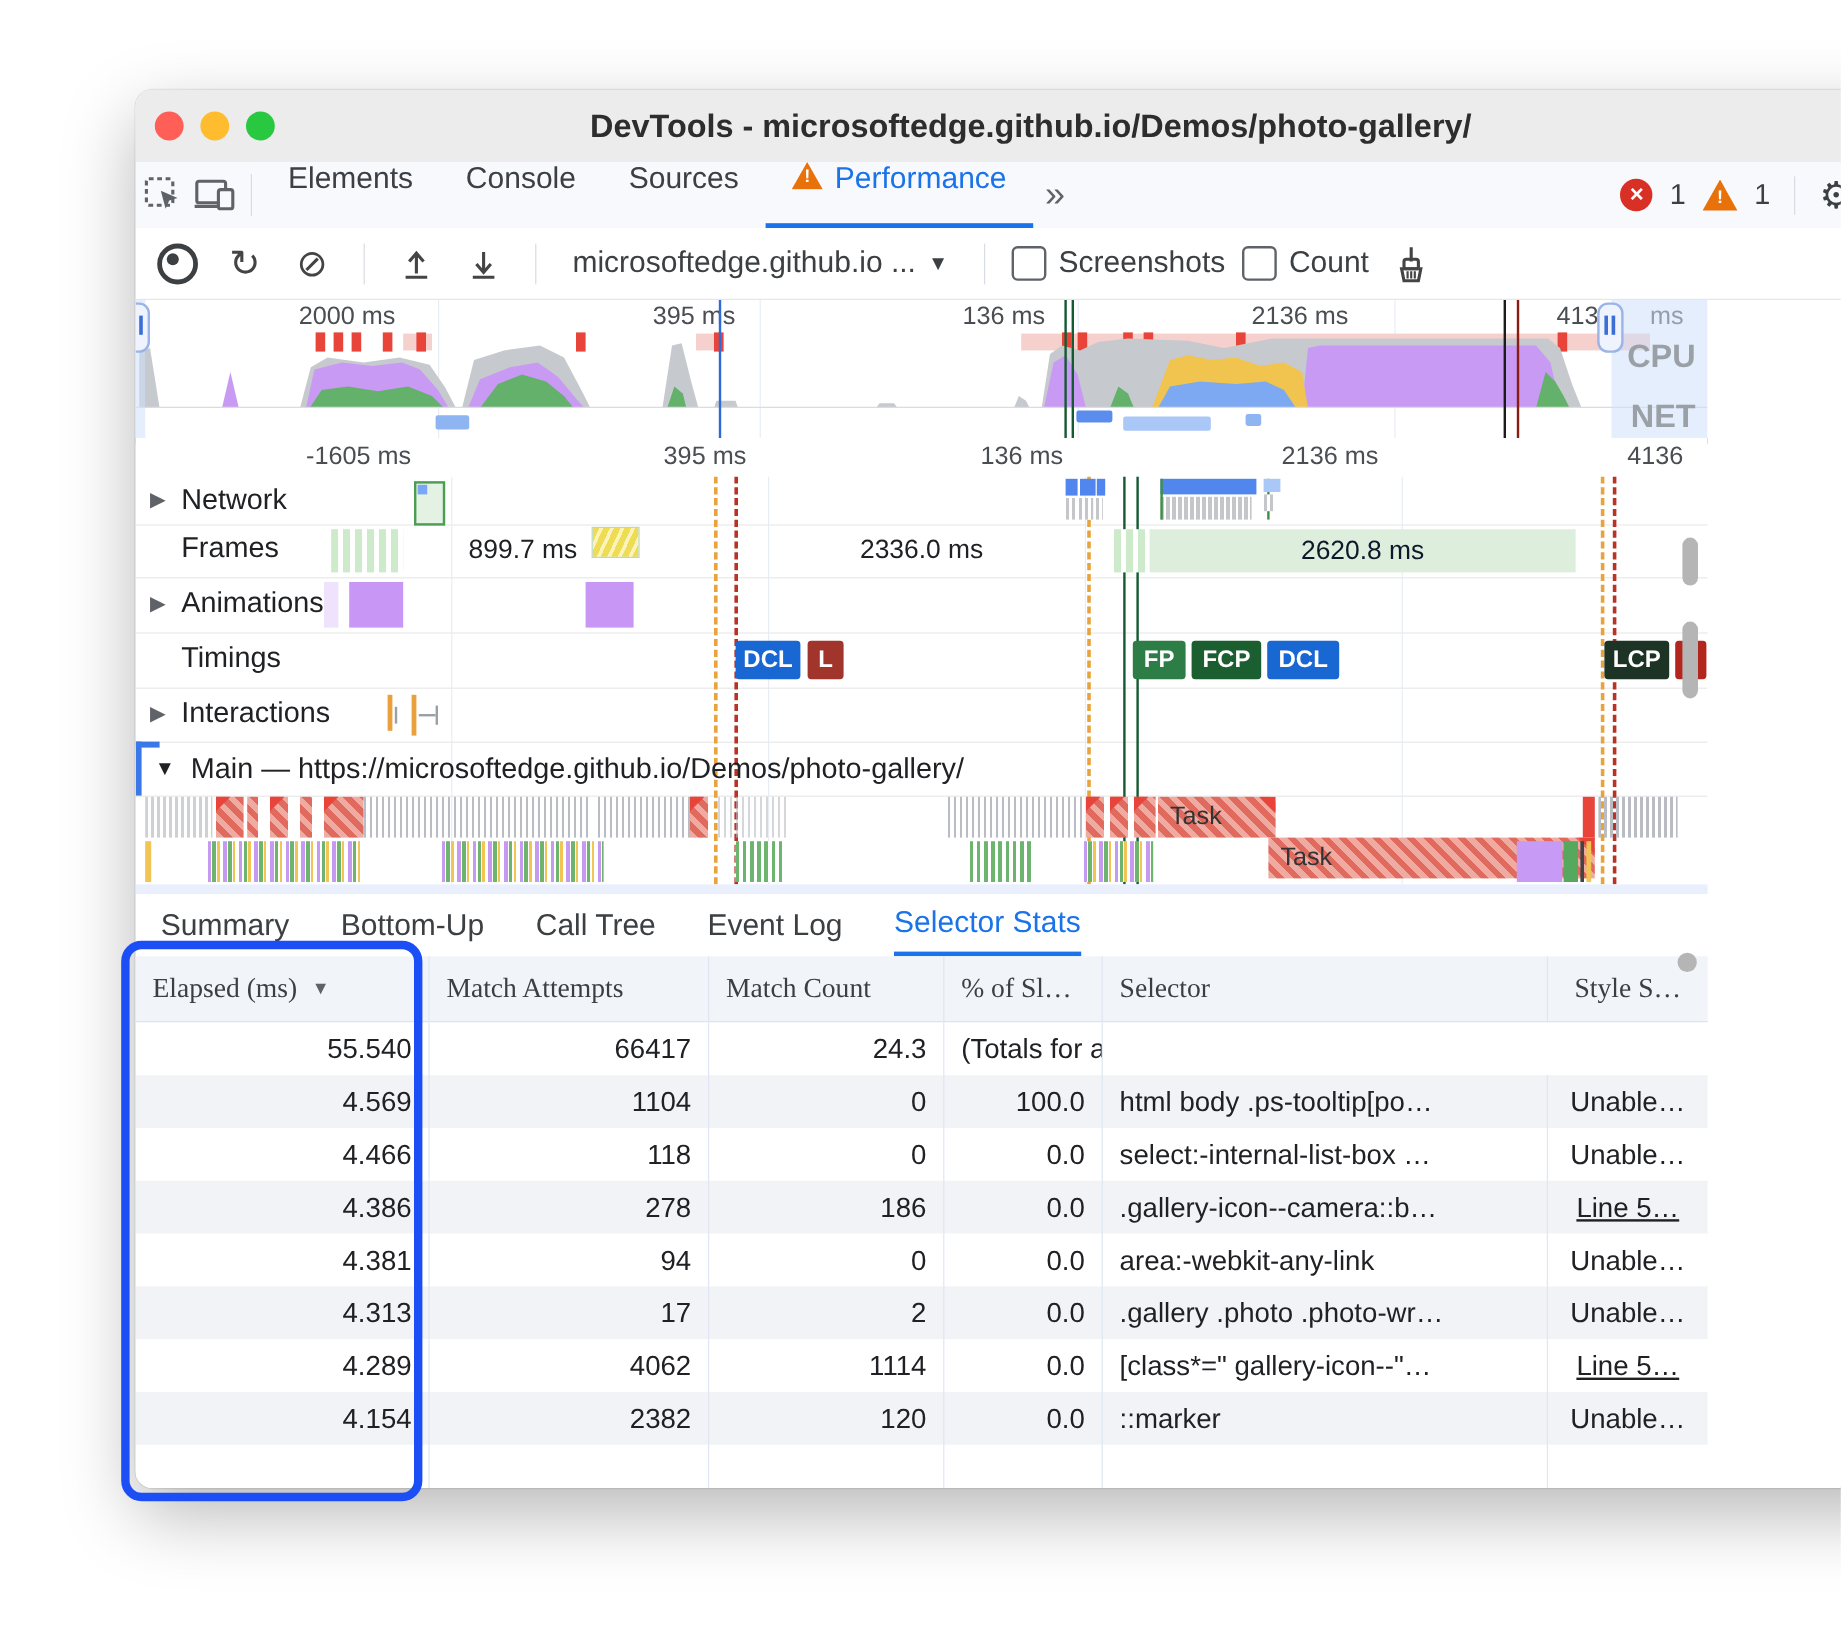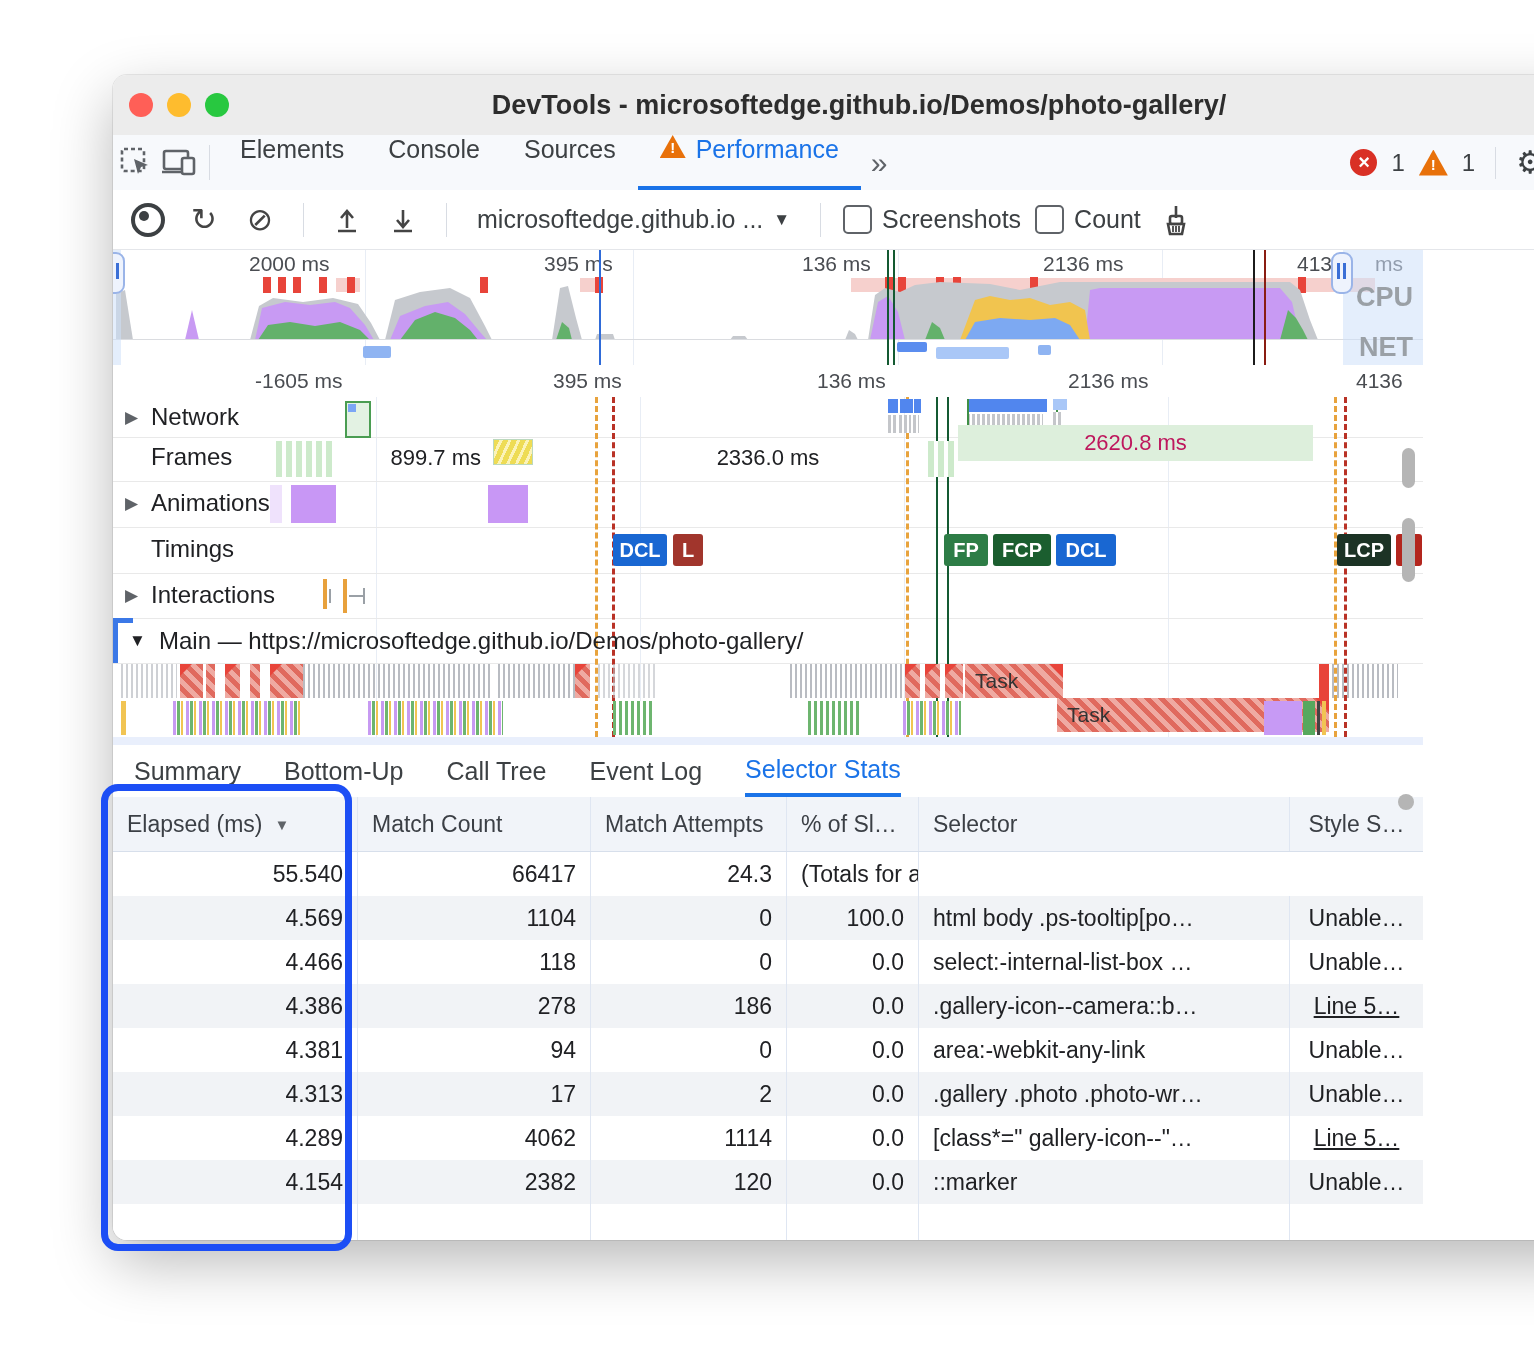--- a/index.html
+++ b/index.html
@@ -83,21 +83,21 @@
   .flame-label{font-size:21px;color:#333;line-height:34px;padding-left:10px;white-space:nowrap;overflow:hidden;position:relative;}
   .thumb{position:absolute;width:13px;border-radius:7px;background:#b5b5b5;}
   .bluestrip{position:absolute;left:0;top:662px;width:1310px;height:8px;background:#e9effc;}
   
   .bottomtabs{position:absolute;left:0;top:670px;width:1310px;height:52px;background:#fff;display:flex;align-items:stretch;padding-left:21px;box-sizing:border-box;}
   .btab{display:flex;align-items:center;font-size:25px;color:#3c4043;margin-right:43px;box-sizing:border-box;}
   .btab.active{color:#1a73e8;border-bottom:4px solid #1a73e8;}
   
   .datatable{position:absolute;left:0;top:722px;width:1310px;bottom:0;background:#fafbfe;}
   .thead,.trw{display:grid;grid-template-columns:245px 233px 196px 132px 371px 1fr;}
-  .thead{height:54px;background:#f1f4f9;border-bottom:1px solid #d7dfeb;}
+  .thead{height:54px;background:#f1f4f9;border-bottom:1px solid #d7dfeb;font-family:Liberation Serif, serif;}
   .thead .cell{font-size:23px;color:#3b3f45;display:flex;align-items:center;}
   .cell{border-right:1px solid #dfe6f2;box-sizing:border-box;padding:0 14px;overflow:hidden;white-space:nowrap;}
   .cell:last-child{border-right:none;justify-content:center;}
   .trw{height:44px;background:#fff;}
   .trw:nth-child(even){background:#f1f3f6;}
   .trw .cell{font-size:23px;display:flex;align-items:center;color:#202124;}
   .num{justify-content:flex-end;}
   .linkcell{color:#1a73e8;text-decoration:underline;}
   .sort-tri{font-size:15px;color:#5f6368;margin-left:12px;}
   .filler{height:40px;}
@@ -341,21 +341,21 @@
     <div class="blk" style="left:943px;top:2px;width:2px;height:34px;background:#3f8f46"></div>
     <div class="blk" style="left:940px;top:2px;width:14px;height:11px;background:#a9c7f7"></div>
     <div class="blk st-net" style="left:940px;top:15px;width:8px;height:14px"></div>
 
     <span class="tlabel" style="left:38px;top:46px">Frames</span>
     <div class="blk st-frame" style="left:163px;top:44px;width:60px;height:36px"></div>
     <span class="tlabel" style="left:268px;top:48px;width:100px;text-align:right;font-size:22px">899.7 ms</span>
     <div class="blk st-yellow" style="left:380px;top:42px;width:38px;height:24px"></div>
     <span class="tlabel" style="left:560px;top:48px;width:190px;text-align:center;font-size:22px">2336.0 ms</span>
     <div class="blk st-frame" style="left:815px;top:44px;width:28px;height:36px"></div>
-    <div class="blk" style="left:845px;top:28px;width:355px;height:36px;background:#ddefdc;text-align:center;font-size:22px;line-height:36px;color:#be185d"><span>2620.8 ms</span></div>
+    <div class="blk" style="left:845px;top:44px;width:355px;height:36px;background:#ddefdc;text-align:center;font-size:22px;line-height:36px;color:#0f172a"><span>2620.8 ms</span></div>
 
     <span class="disc" style="position:absolute;left:12px;top:96px">▶</span>
     <span class="tlabel" style="left:38px;top:92px">Animations</span>
     <div class="blk" style="left:157px;top:88px;width:12px;height:38px;background:#efe2fc"></div>
     <div class="blk" style="left:178px;top:88px;width:45px;height:38px;background:#c897f5"></div>
     <div class="blk" style="left:375px;top:88px;width:40px;height:38px;background:#c897f5"></div>
 
     <span class="tlabel" style="left:38px;top:138px">Timings</span>
     <div class="badge" style="left:500px;top:137px;width:54px;background:#1967d2">DCL</div>
     <div class="badge" style="left:560px;top:137px;width:30px;background:#a1352c">L</div>
@@ -447,24 +447,24 @@
         </div>
   </div>
 
   <div class="datatable">
     <div class="thead">
       <div class="cell">
         <span>Elapsed (ms)</span>
         <span class="sort-tri">▼</span>
       </div>
       <div class="cell">
+            <span>Match Attempts</span>
+          </div>
+      <div class="cell">
             <span>Match Count</span>
-          </div>
-      <div class="cell">
-            <span>Match Attempts</span>
           </div>
       <div class="cell">
             <span>% of Sl…</span>
           </div>
       <div class="cell">
             <span>Selector</span>
           </div>
       <div class="cell">
             <span>Style S…</span>
           </div>

